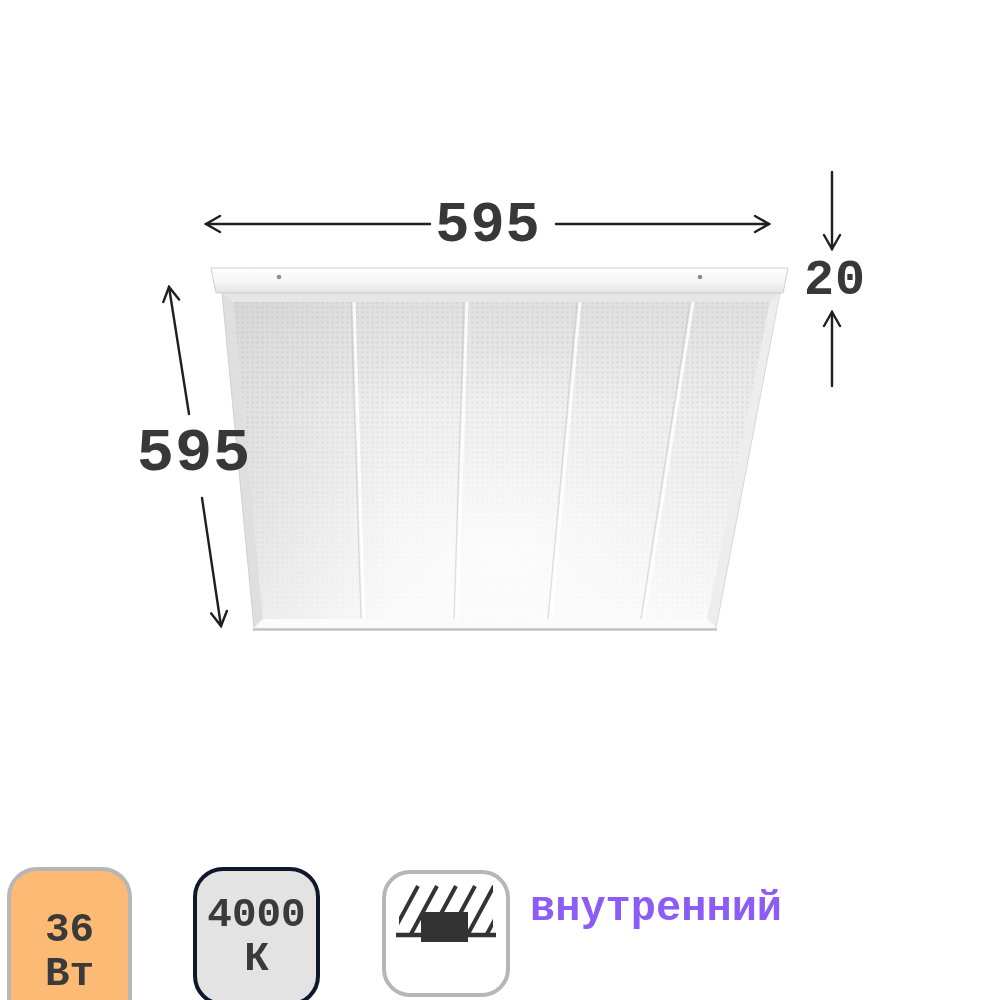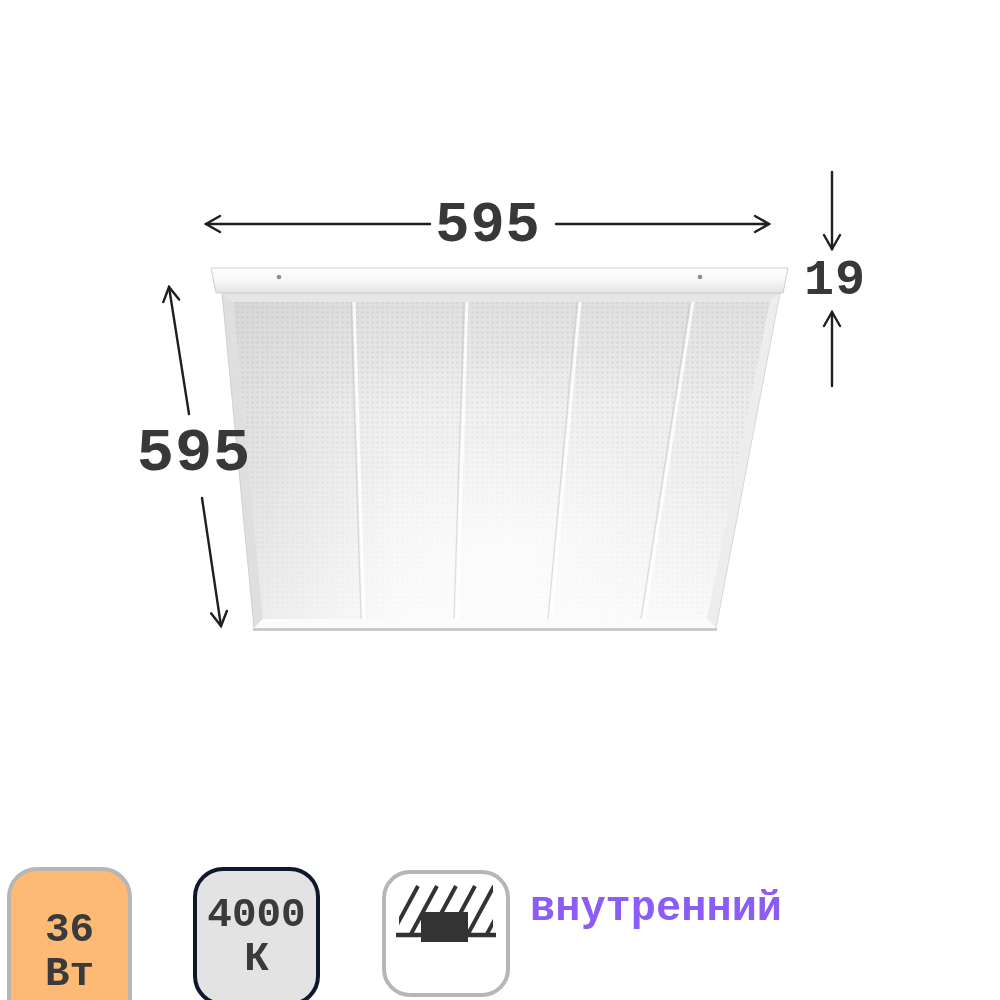--- a/index.html
+++ b/index.html
@@ -115,21 +115,21 @@
       </g>
       <g>
         <line x1="189" y1="414" x2="169" y2="287" marker-end="url(#arr)"></line>
         <line x1="202" y1="498" x2="221" y2="626" marker-end="url(#arr)"></line>
       </g>
     </g>
   </svg>
 
   <div class="dim dim-top">595</div>
   <div class="dim dim-left">595</div>
-  <div class="dim dim-right">19</div>
+  <div class="dim dim-right">20</div>
 
   <div class="badge badge-power">
     <div>36</div>
     <div>Вт</div>
   </div>
 
   <div class="badge badge-temp">
     <div>4000</div>
     <div>К</div>
   </div>

